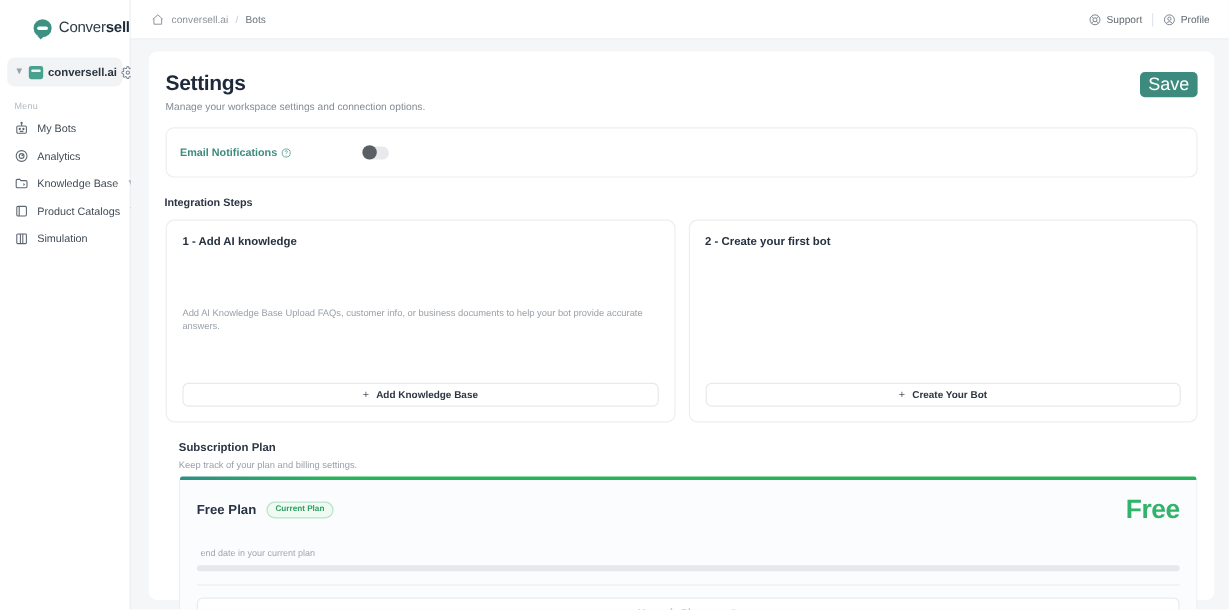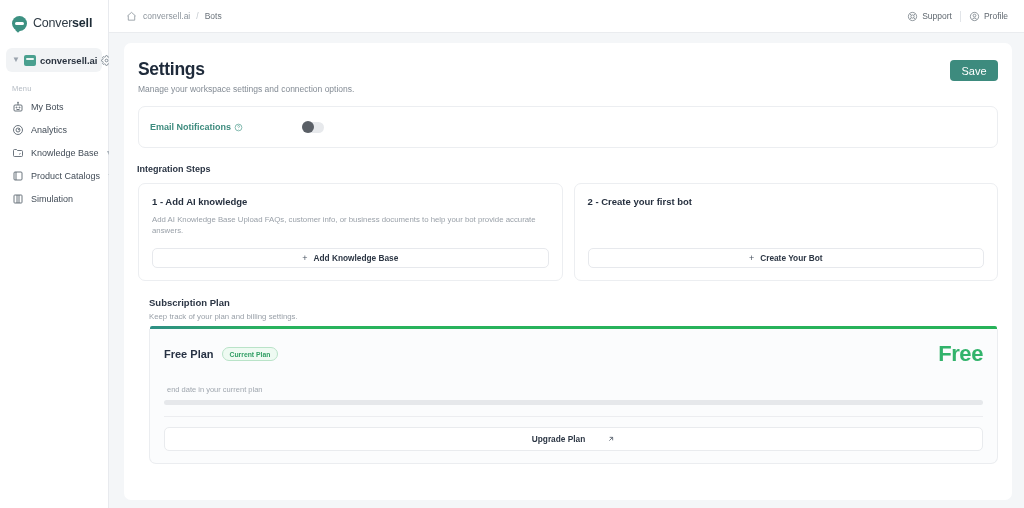--- a/index.html
+++ b/index.html
@@ -14,21 +14,21 @@
   
   .sidebar {
     width: 109px; height: 508px;
     background: #ffffff;
     border-right: 1px solid #e8eaee;
     flex: 0 0 109px;
     padding-top: 8px;
   }
   .brand {
     display: flex; align-items: center; gap: 6px;
-    padding: 6px 0 6px 12px;
+    padding: 6px 0 6px 28px;
     height: 30px;
   }
   .brand-logo {
     width: 15px; height: 15px; border-radius: 50%;
     background: #3d9182;
     position: relative; flex: 0 0 15px;
   }
   .brand-logo::after {
     content: ""; position: absolute;
     left: 3px; top: 6.5px;
@@ -134,21 +134,21 @@
   .page-head-left { flex: 1; }
   .page-title {
     font-size: 17.5px; font-weight: 700; color: #1e2a3a;
     letter-spacing: -0.3px;
   }
   .page-sub {
     font-size: 8.5px; color: #848c95; margin-top: 4px;
   }
   .save-btn {
     background: #3d8b7e; color: #ffffff;
-    font-size: 11px; font-weight: 400;
+    font-size: 15px; font-weight: 400;
     border: none; border-radius: 4px;
     width: 48px; height: 21px;
     cursor: pointer;
     font-family: "Liberation Sans", sans-serif;
     margin-top: 1px;
   }
 
   .notif-card {
     margin-top: 12px;
     border: 1px solid #eceef1;
@@ -179,21 +179,21 @@
     margin: 16px 0 0 -1px;
   }
   .steps { display: flex; gap: 11px; margin-top: 9px; }
   .step-card {
     flex: 1;
     border: 1px solid #eceef1;
     border-radius: 7px;
     padding: 12px 13px 12px 13px;
     background: #ffffff;
     min-height: 98px;
-    display: flex; flex-direction: column;
+    display: flex; flex-direction: column; gap: 41px;
   }
   .step-title { font-size: 9.5px; font-weight: 700; color: #26303f; }
   .step-desc {
     font-size: 7.8px; color: #9aa1a9; margin-top: 8px; line-height: 1.4;
   }
   .step-btn {
     margin-top: auto;
     border: 1px solid #e7e9ed;
     border-radius: 5px;
     height: 20px;

